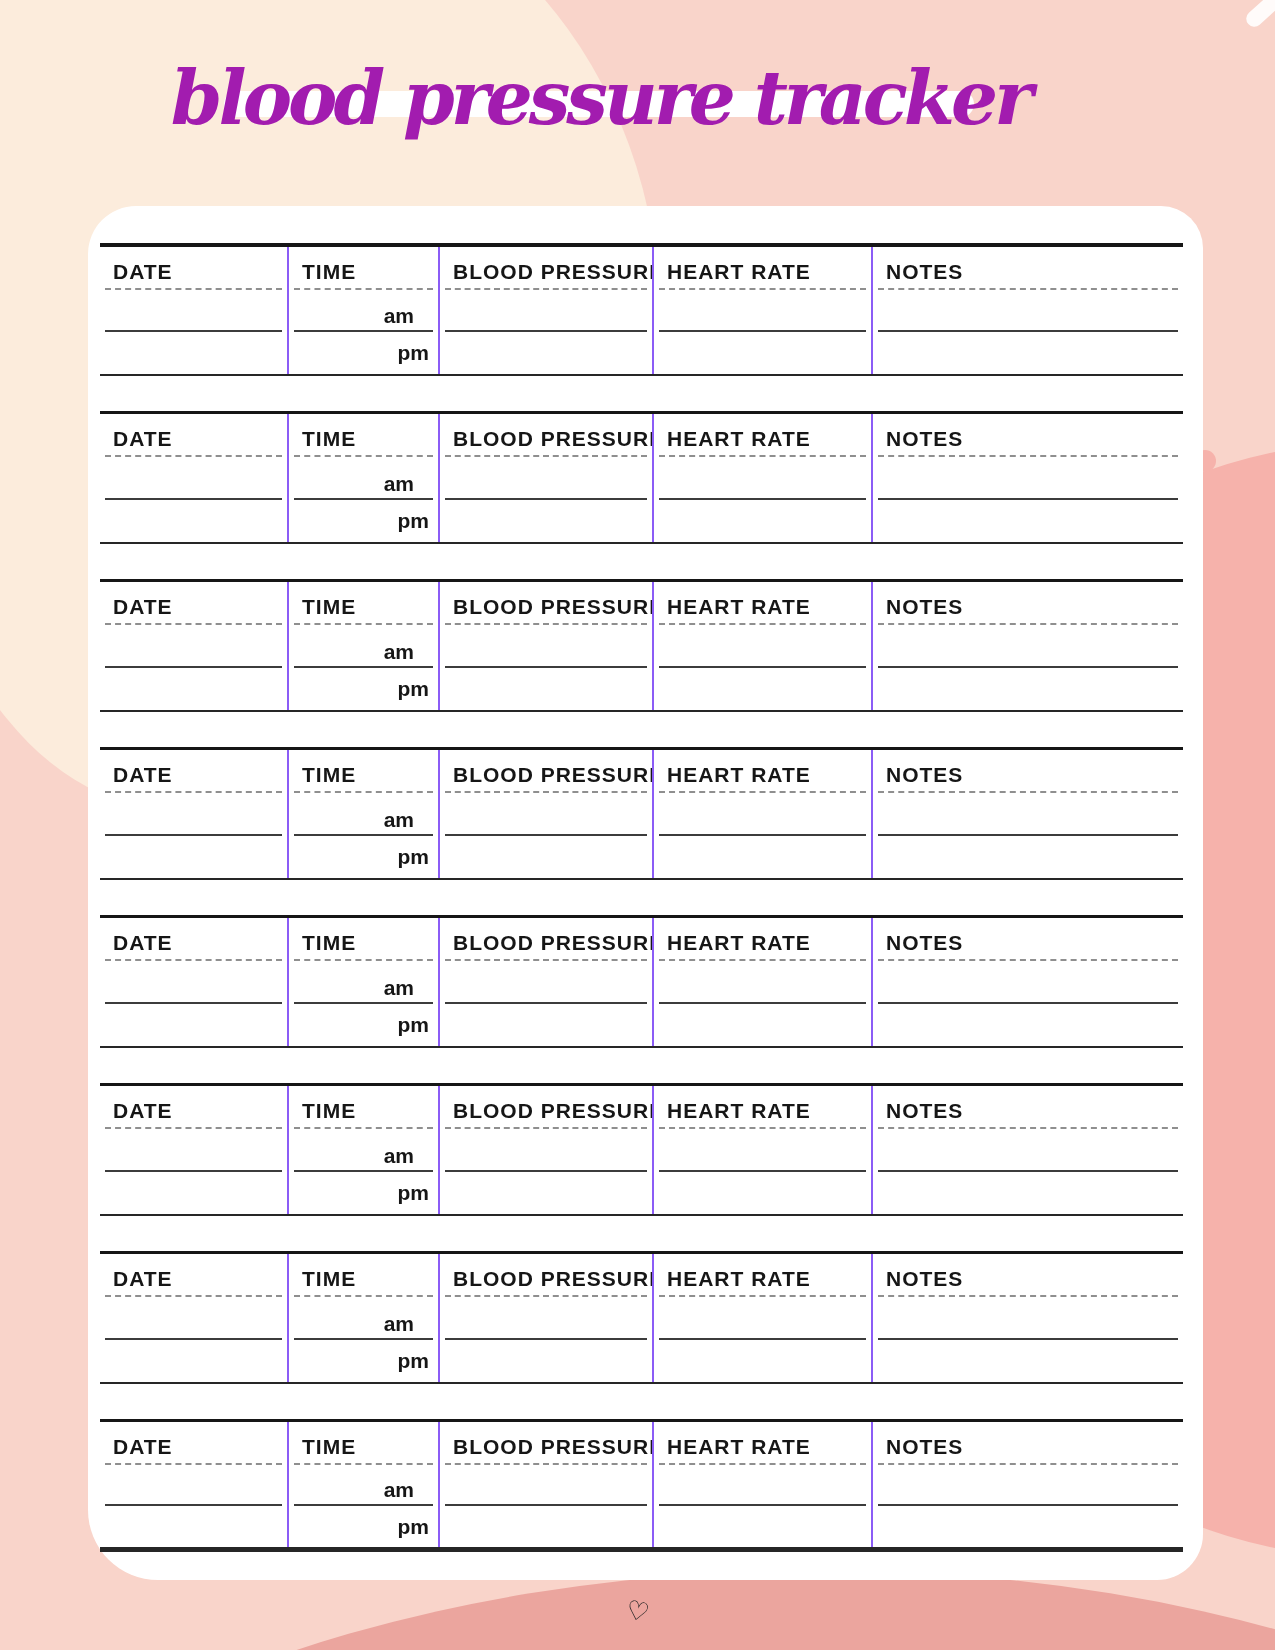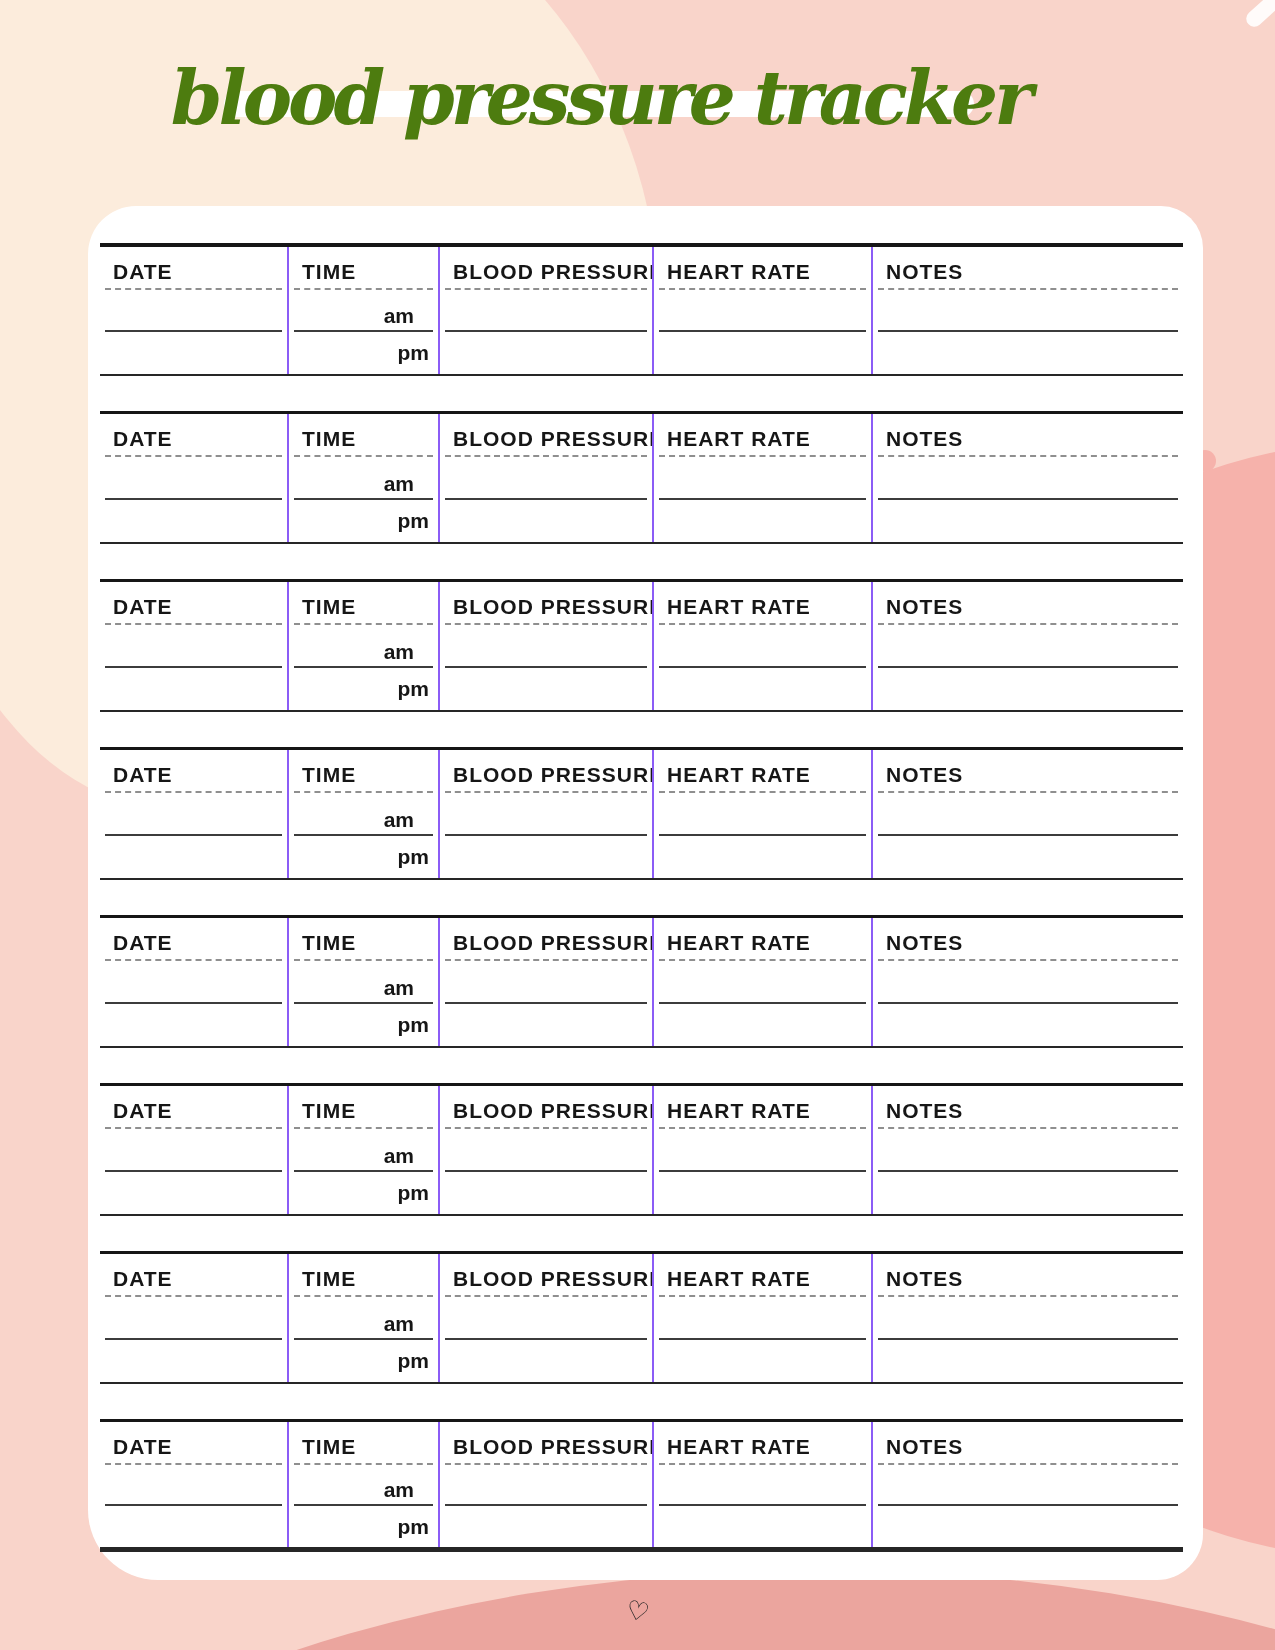--- a/index.html
+++ b/index.html
@@ -38,21 +38,21 @@
   }
   
   .title-band{
     position:absolute;left:224px;top:91px;width:750px;height:26px;
     background:#ffffff;border-radius:14px;
   }
   .page-title{
     position:absolute;left:200px;top:28px;width:800px;height:140px;
     display:flex;align-items:center;justify-content:center;
     font-family:"DejaVu Serif", serif;font-style:italic;font-weight:700;
-    font-size:74px;letter-spacing:-4px;color:#4d7c0f;white-space:nowrap;
+    font-size:74px;letter-spacing:-4px;color:#a21caf;white-space:nowrap;
   }
   
   .card{
     position:absolute;left:88px;top:206px;width:1115px;height:1374px;
     background:#ffffff;
     border-radius:48px 42px 46px 70px;
   }
   .blocks{position:absolute;left:12px;top:37px;width:1083px;}
   
   .block{

